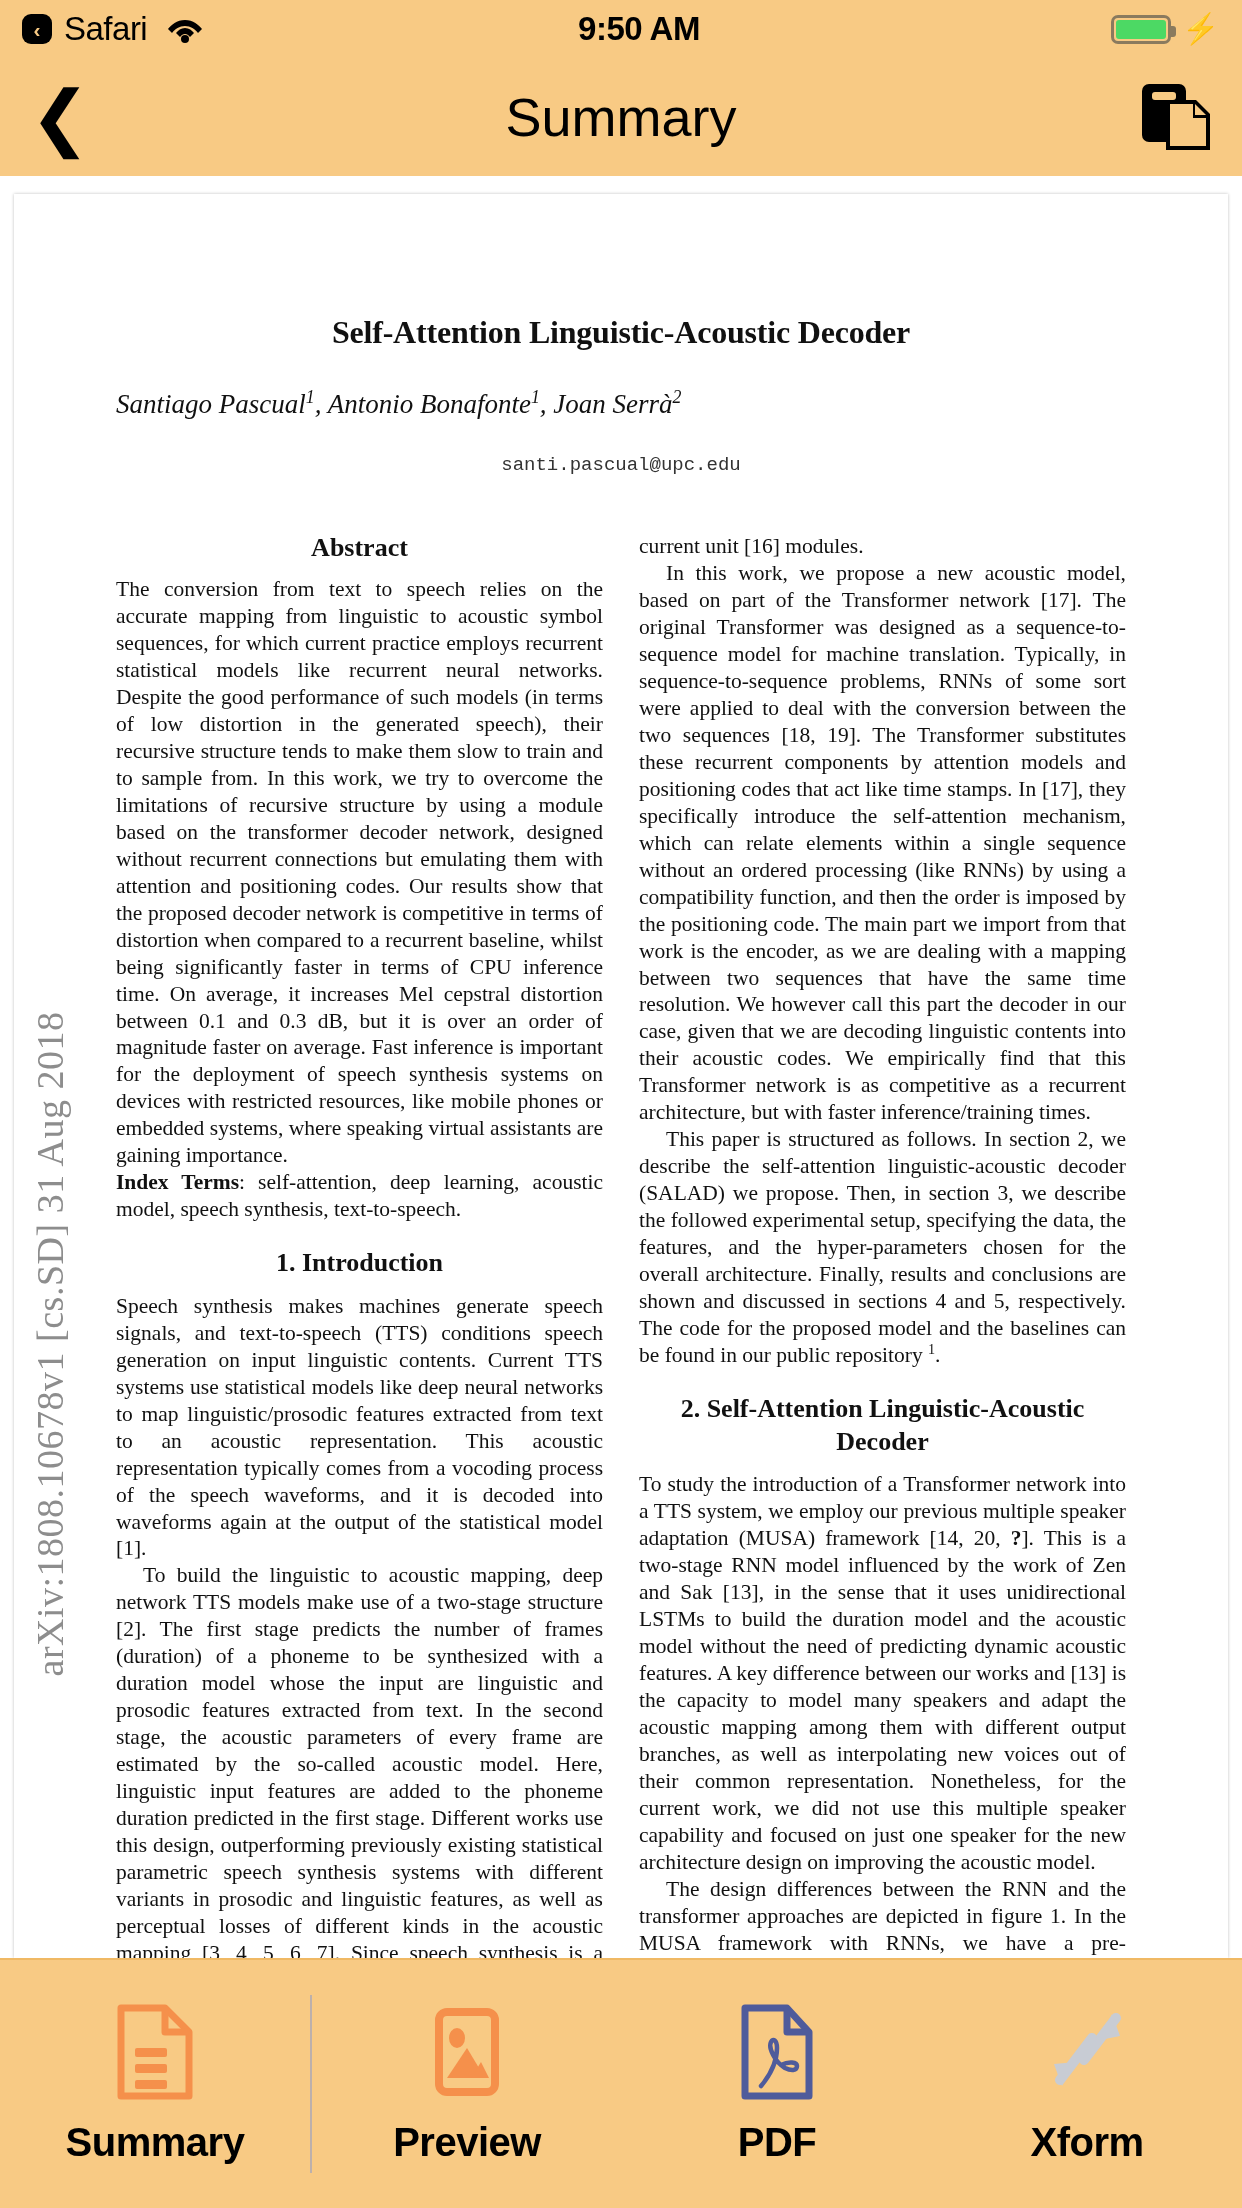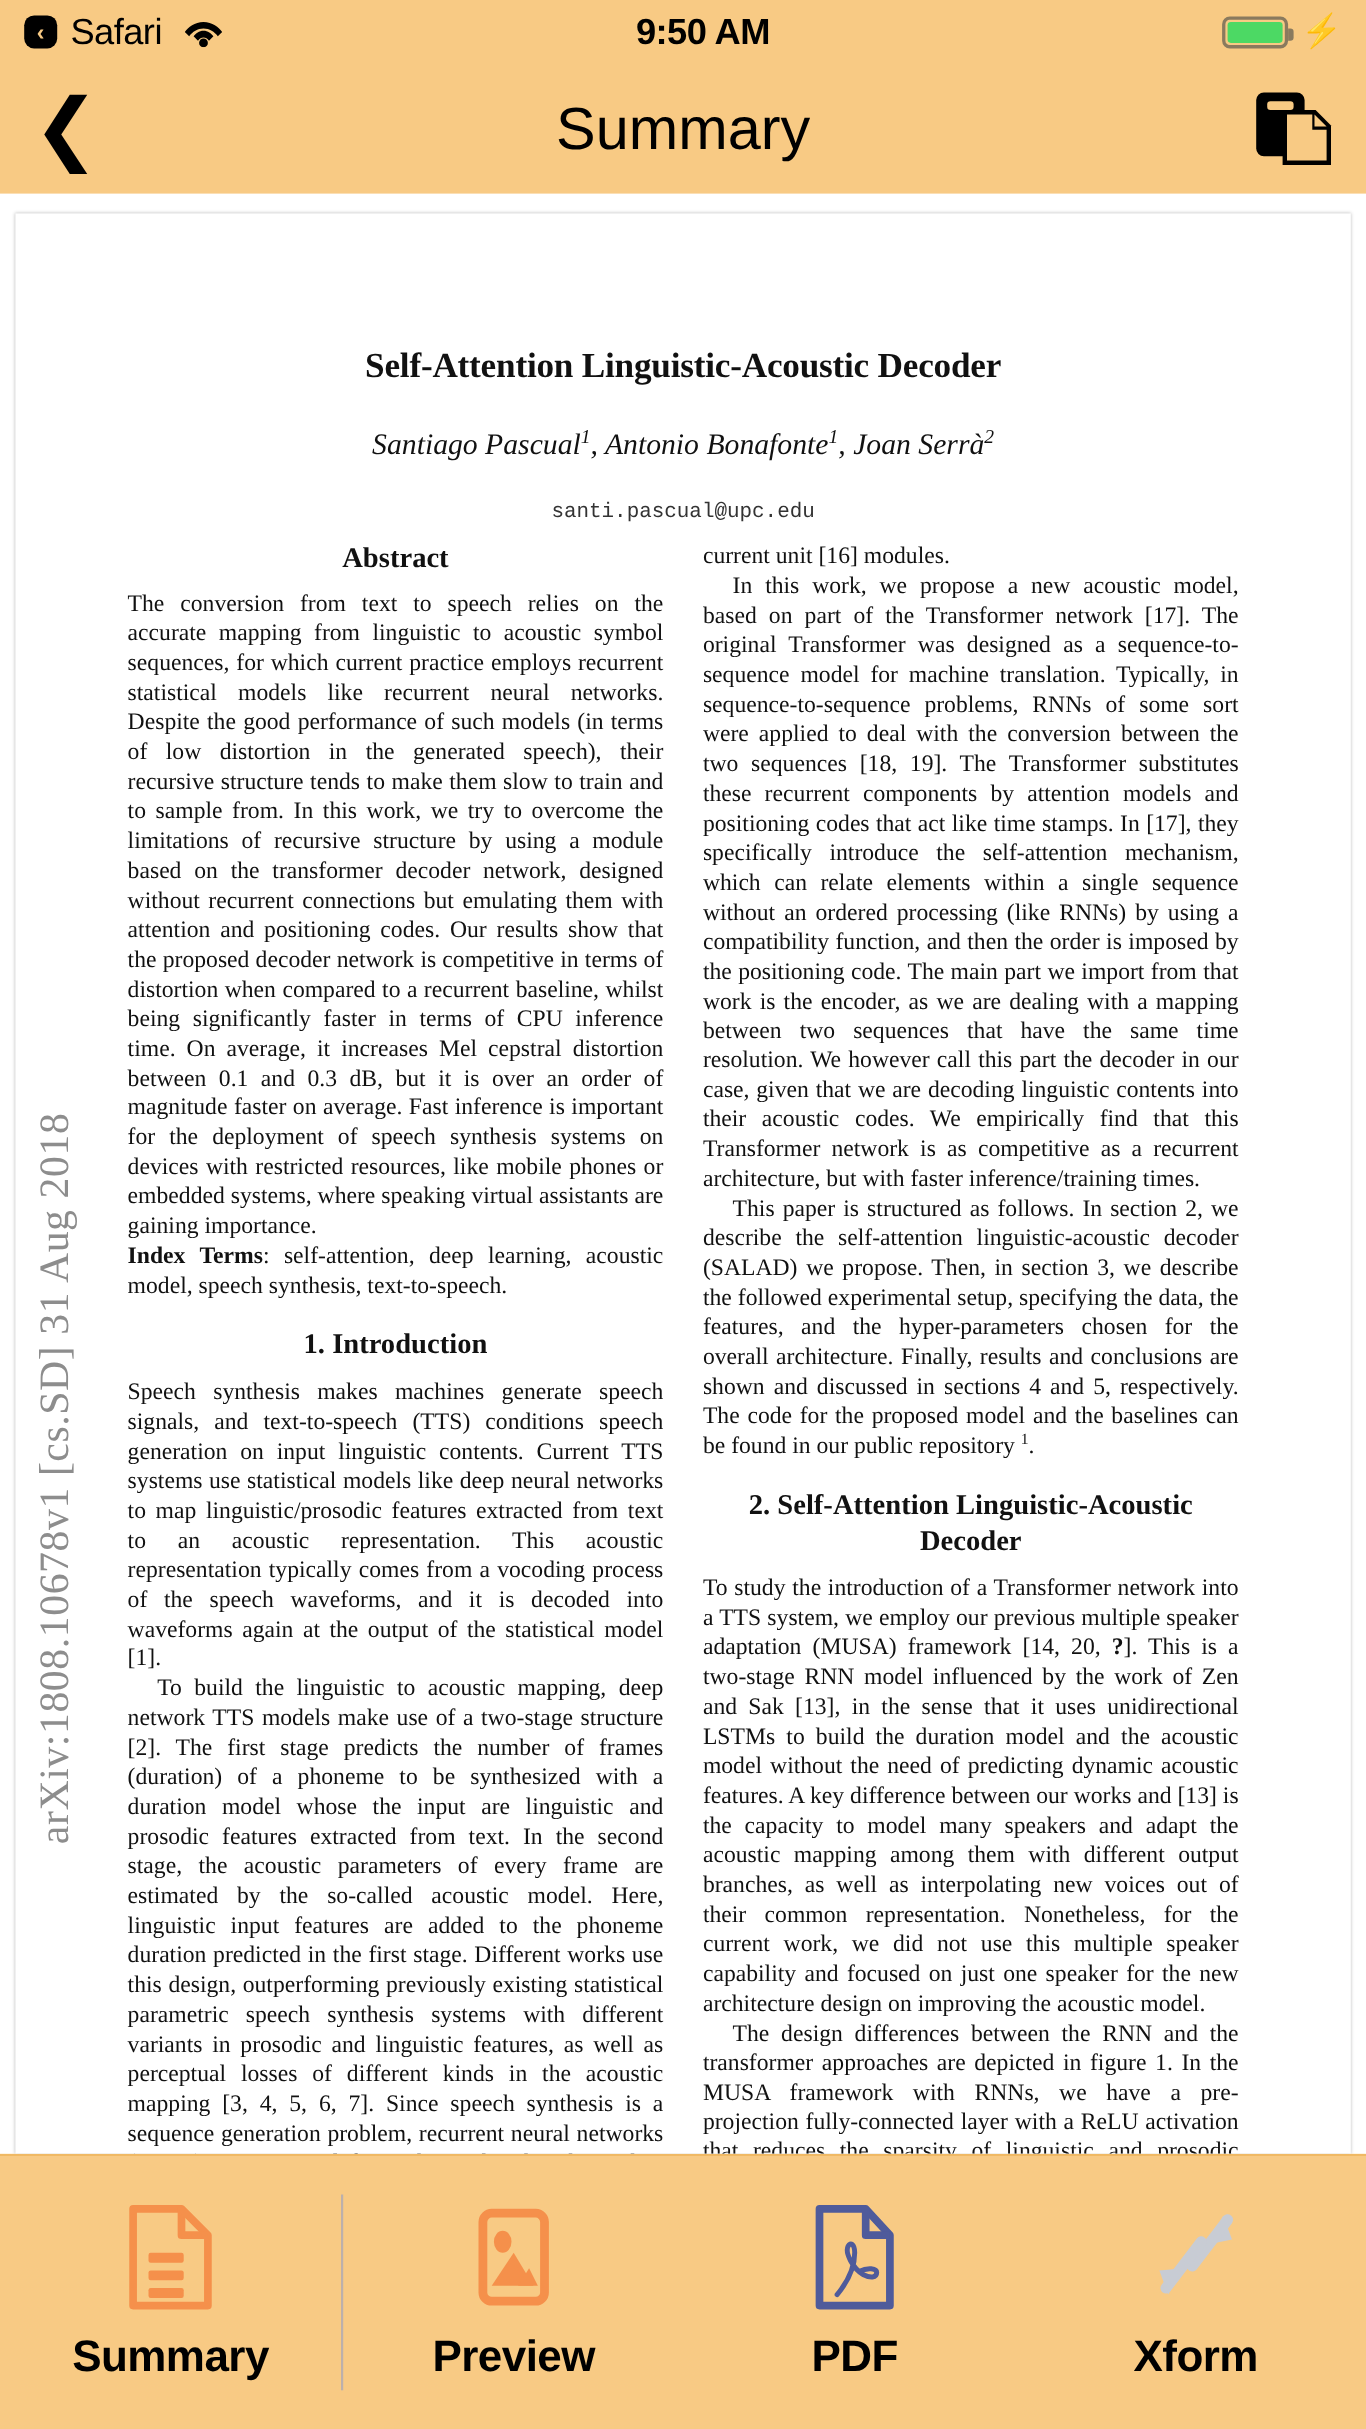--- a/index.html
+++ b/index.html
@@ -152,37 +152,37 @@
     color: #111;
   }
   .paper-title {
     text-align: center;
     font-size: 32px;
     font-weight: bold;
     letter-spacing: -0.2px;
     margin-bottom: 38px;
   }
   .paper-authors {
-    text-align: center;
+    text-align: left;
     font-style: italic;
     font-size: 27px;
     margin-bottom: 34px;
   }
   .paper-affil {
     text-align: center;
     font-size: 26px;
     line-height: 1.28;
     margin-bottom: 10px;
   }
   .paper-email {
     text-align: center;
     font-family: "Liberation Mono", monospace;
     font-size: 19px;
     color: #333;
-    margin-bottom: 16px;
+    margin-bottom: 57px;
   }
   sup { font-size: 0.66em; vertical-align: super; line-height: 0; }
 
   .cols {
     display: flex;
     gap: 36px;
     align-items: flex-start;
   }
   .col { width: 487px; }
   .sec-head {

